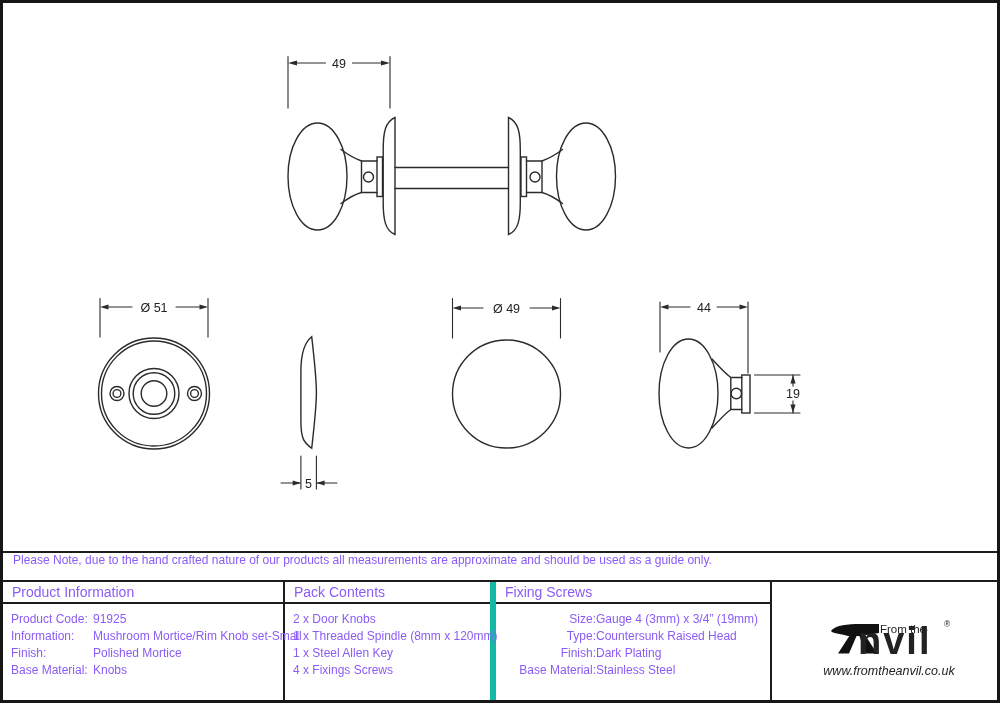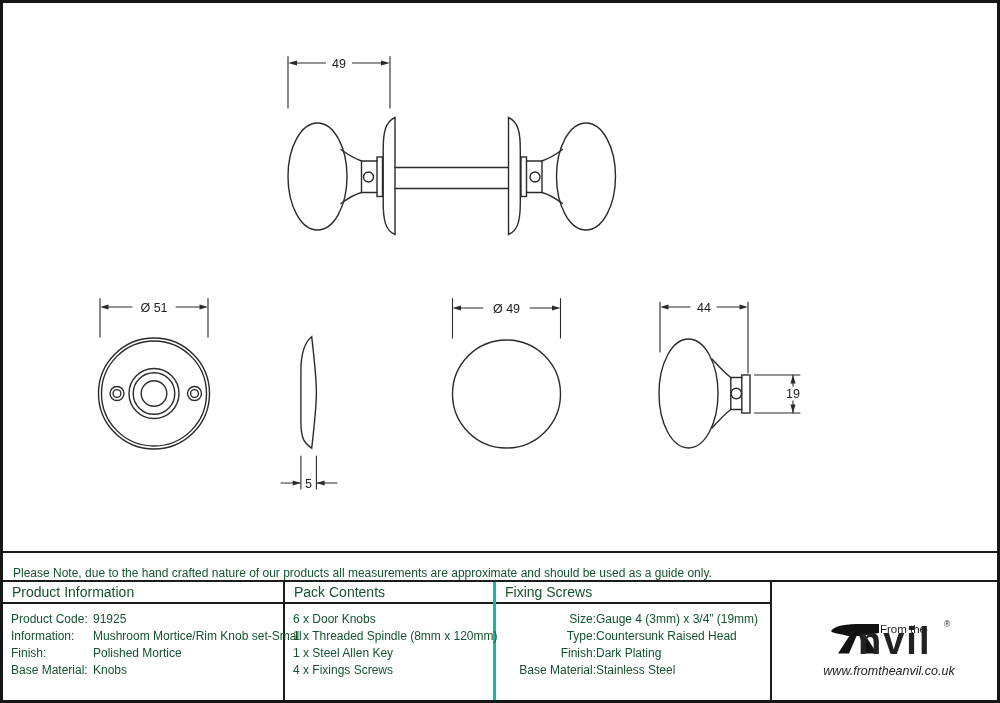--- a/index.html
+++ b/index.html
@@ -1,37 +1,37 @@
 <!DOCTYPE html>
 <html><head>
 <meta charset="utf-8">
 <style>
   html,body { margin:0; padding:0; background:#e8e8e8; }
   .page {
     position:relative; width:1000px; height:703px;
     box-sizing:border-box; background:#ffffff;
     border:3px solid #161616;
     font-family:"Liberation Sans", sans-serif;
-    color:#14532d; overflow:hidden;
+    color:#8b5cf6; overflow:hidden;
   }
   svg text { font-family:"Liberation Sans", sans-serif; fill:#222; }
   .drawing { position:absolute; left:0; top:0; }
 
   
   .bottom { position:absolute; left:0; right:0; top:548px; bottom:0; display:flex; flex-direction:column; }
   .note-row {
     height:31px; box-sizing:border-box;
     border-top:2px solid #1c1c1c; border-bottom:2px solid #1c1c1c;
-    display:flex; align-items:flex-end; padding-left:10px;
+    display:flex; align-items:flex-start; padding-left:10px;
     font-size:12px;
   }
   .table-row { flex:1; display:flex; min-height:0; }
   .col { box-sizing:border-box; }
   .col-1 { width:282px; border-right:2px solid #1c1c1c; }
-  .col-2 { width:211px; border-right:3px solid #14b8a6; }
+  .col-2 { width:211px; border-right:6px solid #14b8a6; }
   .col-3 { width:276px; border-right:2px solid #1c1c1c; }
   .col-4 { flex:1; display:flex; align-items:center; justify-content:center; }
   .col-header {
     height:22px; box-sizing:border-box; border-bottom:2px solid #1c1c1c;
     line-height:20px; padding-left:9px; font-size:14px;
   }
   .col-body { padding:7px 0 0 8px; font-size:12px; line-height:17px; }
   .kv { display:flex; white-space:nowrap; }
   .col-1 .lbl { width:82px; flex:0 0 82px; }
   .col-3 .col-body { padding-left:10px;text-align:right; }
@@ -162,21 +162,21 @@
           <div class="kv">
             <span class="lbl">Base Material:</span>
             <span class="val">Knobs</span>
           </div>
         </div>
       </div>
 
       <div class="col col-2">
         <div class="col-header">Pack Contents</div>
         <div class="col-body">
-          <div class="pc-item">6 x Door Knobs</div>
+          <div class="pc-item">2 x Door Knobs</div>
           <div class="pc-item">1 x Threaded Spindle (8mm x 120mm)</div>
           <div class="pc-item">1 x Steel Allen Key</div>
           <div class="pc-item">4 x Fixings Screws</div>
         </div>
       </div>
 
       <div class="col col-3">
         <div class="col-header">Fixing Screws</div>
         <div class="col-body">
           <div class="kv">

